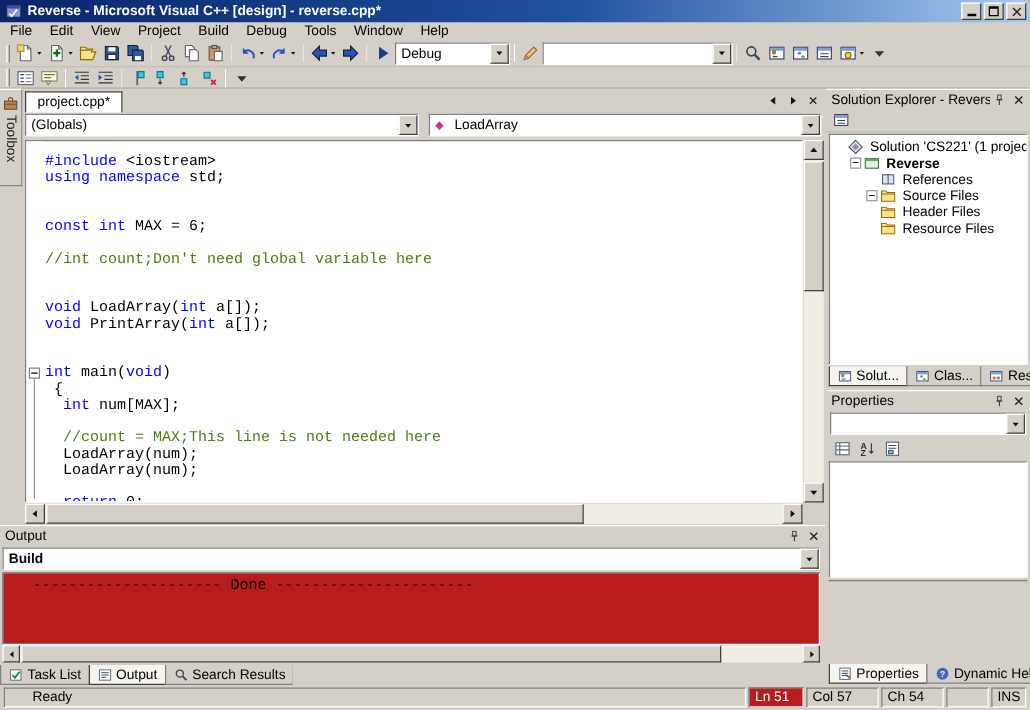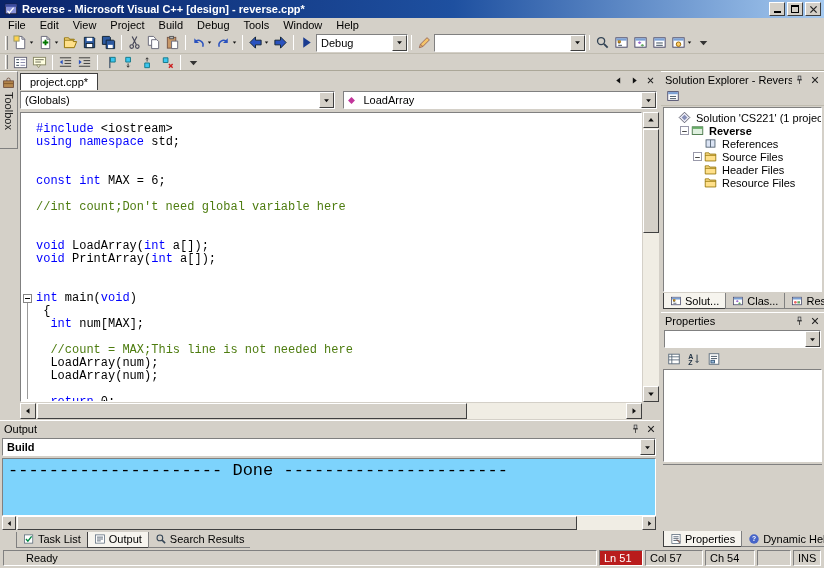--- a/index.html
+++ b/index.html
@@ -83,27 +83,27 @@
   .sc-btn.s14{width:14px;height:14px}
 
   
   .tw-title{height:16px;display:flex;align-items:center;padding:1px 2px 0 4px;border-top:1px solid #fff}
   .tw-title-text{flex:1;white-space:nowrap;overflow:hidden}
   .tw-btn{width:15px;height:13px;display:flex;align-items:center;justify-content:center}
 
   
   .output-panel{position:absolute;left:0;top:420px;width:660px;height:128px;background:#d4d0c8}
   .output-combo{position:absolute;top:18px;left:2px;right:4px}
-  .output-content{position:absolute;top:38px;left:2px;right:4px;bottom:32px;background:#7dd3fc;
+  .output-content{position:absolute;top:38px;left:2px;right:4px;bottom:32px;background:#b91c1c;
     border:1px solid;border-color:#808080 #fff #fff #808080;
-    font-family:"Liberation Mono","DejaVu Sans Mono",monospace;font-size:17px;padding:2px 5px;white-space:pre;overflow:hidden}
+    font-family:"Liberation Mono","DejaVu Sans Mono",monospace;font-size:12px;padding:2px 23px;white-space:pre;overflow:hidden}
   .output-hscroll{position:absolute;left:2px;right:4px;bottom:18px;height:14px;background:#f0ede4}
 
   
-  .bottom-tabs{position:absolute;left:0;bottom:0;height:17px;display:flex;align-items:center;padding-left:16px;overflow:hidden}
+  .bottom-tabs{position:absolute;left:0;bottom:0;height:17px;display:flex;align-items:flex-end;padding-left:0;overflow:hidden}
   .btab{display:flex;align-items:center;gap:3px;padding:1px 6px;height:16px;background:#d4d0c8;
     border:1px solid #808080;border-top:none;margin-right:-1px;white-space:nowrap}
   .btab.active{background:#f6f4ee;border-color:#404040;font-weight:normal}
   .tab-ic{flex:none}
   .tab-label{font-size:11px}
 
   
   .right-panel{position:absolute;left:661px;top:71px;width:163px;height:477px;background:#d4d0c8}
   .se-toolbar{position:absolute;top:16px;left:0;right:0;height:19px;display:flex;align-items:center;padding:1px 2px;border-bottom:1px solid #c0bcb0}
   .se-tree{position:absolute;top:36px;left:2px;right:2px;height:185px;background:#fff;

